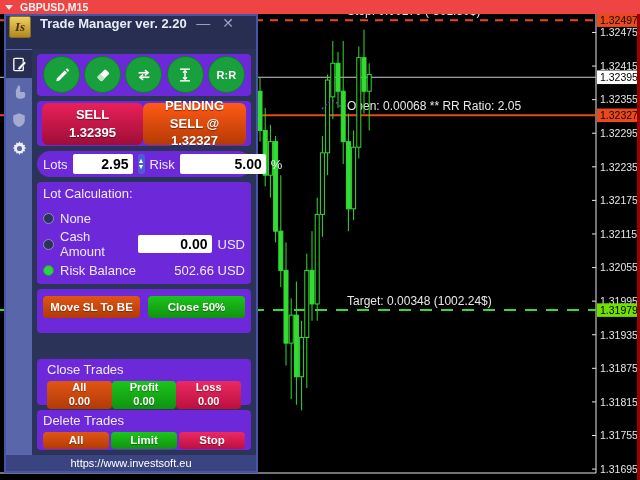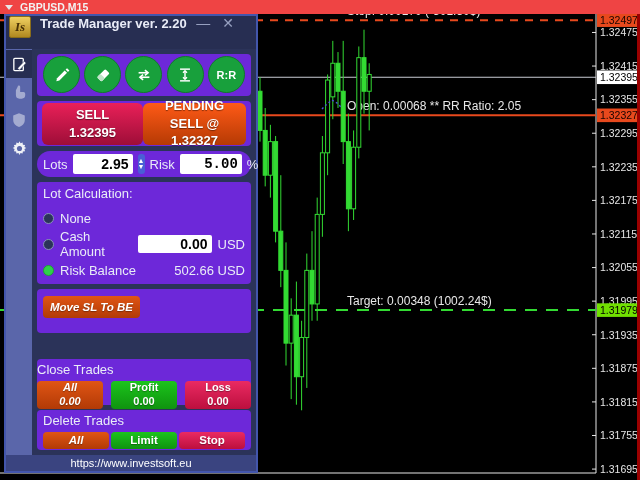--- a/index.html
+++ b/index.html
@@ -54,25 +54,25 @@
   .sec-lotcalc{height:111px;padding:4px 6px;color:#e9ecf7;font-size:13px;display:flex;flex-direction:column;justify-content:space-between;}
   .lc-row{display:flex;align-items:center;gap:6px;height:18px;}
   .radio{width:11px;height:11px;border-radius:50%;background:#2b3359;border:1px solid #8891b8;flex:0 0 11px;}
   .radio.selected{background:#2fd04a;border-color:#1e9e38;}
   .lc-input{width:74px;height:18px;}
   .lc-value{margin-left:auto;}
   .sec-be{height:48px;padding:3px 6px;color:#e9ecf7;font-size:13px;}
   .be-btns{display:flex;justify-content:space-between;margin-top:4px;}
   .flat-btn{border:none;border-radius:4px;color:#fff;font-weight:bold;font-size:11.5px;
             font-family:"Liberation Sans",sans-serif;text-shadow:0 1px 1px rgba(0,0,0,.35);}
-  .btn-or{background:linear-gradient(#e05514,#b23a06);font-style:italic;}
+  .btn-or{background:linear-gradient(#e05514,#b23a06);}
   .btn-gr{background:linear-gradient(#1cc41c,#0f930f);}
   .btn-cr{background:linear-gradient(#ea2a62,#bc0f3e);}
   .be-btn{width:97px;height:22px;}
-  .sec-close{height:46px;padding:3px 0;color:#e9ecf7;font-size:13px;margin-top:21px;}
+  .sec-close{height:46px;padding:3px 10px;color:#e9ecf7;font-size:13px;margin-top:21px;}
   .trio{display:flex;justify-content:space-between;margin-top:4px;}
   .trio-btn{width:66px;height:28px;display:flex;flex-direction:column;align-items:center;justify-content:center;
             font-size:11px;line-height:1.25;}
   .sec-del{height:40px;padding:3px 6px;color:#e9ecf7;font-size:13px;}
   .del-btn{width:66px;height:17px;}
   .footer{height:16px;flex:0 0 16px;background:#3a4480;display:flex;align-items:center;justify-content:center;
           color:#fff;font-size:11px;}
   .icon-svg{display:block;}
 </style>
 </head>
@@ -275,21 +275,21 @@
         </div>
 
         <div class="sec sec-lots">
           <span>Lots</span>
           <input class="num-input" style="width: 60px;" value="2.95">
           <div class="spinner">
               <span>▲</span>
               <span>▼</span>
             </div>
           <span>Risk</span>
-          <input class="num-input" style="width: 62px; font-family: Liberation Mono, monospace;" value="5.00">
+          <input class="num-input" style="width: 86px;" value="5.00">
           <span>%</span>
         </div>
 
         <div class="sec sec-lotcalc">
           <div>Lot Calculation:</div>
           <div class="lc-row">
             <span class="radio"></span>
             <span>None</span>
           </div>
           <div class="lc-row">
@@ -301,20 +301,21 @@
           <div class="lc-row">
             <span class="radio selected"></span>
             <span>Risk Balance</span>
             <span class="lc-value">502.66 USD</span>
           </div>
         </div>
 
         <div class="sec sec-be">
           <div class="be-btns">
             <button class="flat-btn btn-or be-btn">Move SL To BE</button>
+            <button class="flat-btn btn-gr be-btn">Close 50%</button>
           </div>
         </div>
 
         <div class="sec sec-close">
           <div>Close Trades</div>
           <div class="trio">
             <button class="flat-btn btn-or trio-btn">
               <span>All</span>
               <span>0.00</span>
             </button>

